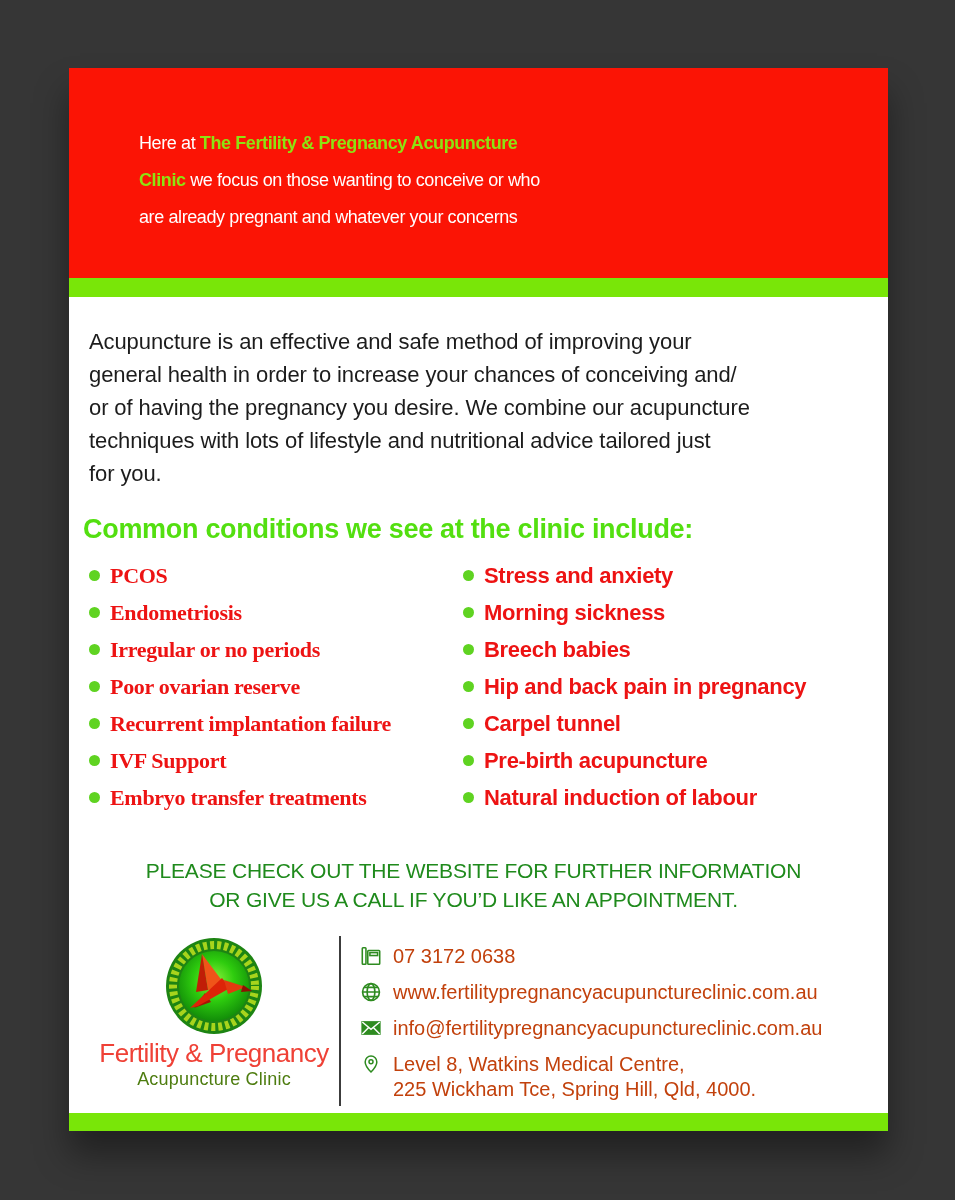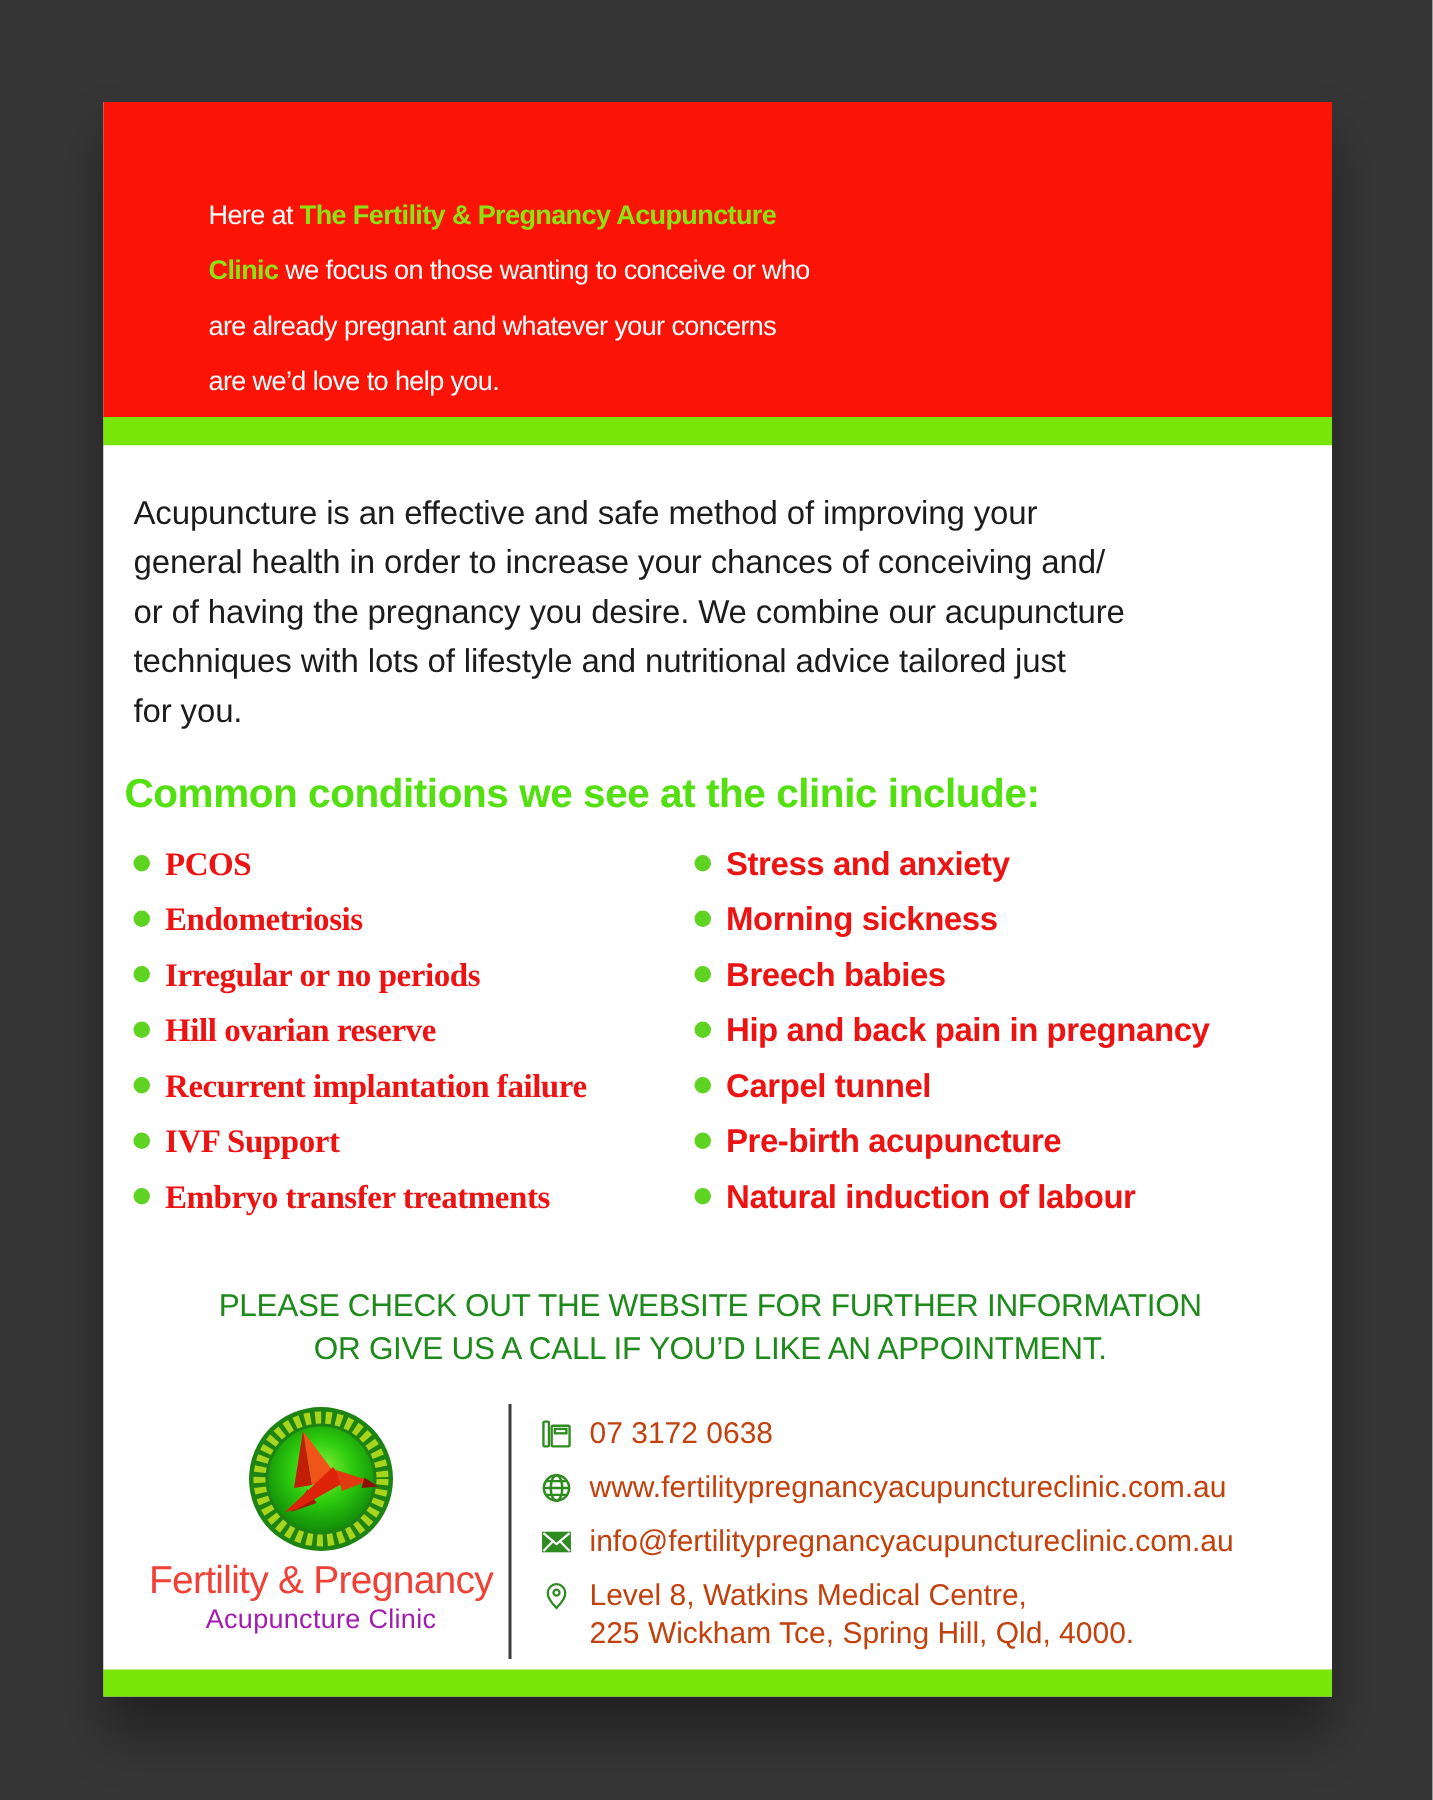--- a/index.html
+++ b/index.html
@@ -60,21 +60,21 @@
   .footer{display:flex;margin-top:22px;align-items:stretch;}
   .brand{
     width:250px;flex:none;display:flex;flex-direction:column;align-items:center;
   }
   .logo-svg{width:100px;height:100px;display:block;}
   .brand-name{
     margin-top:2px;color:#EF4136;font-size:26px;font-weight:500;
     letter-spacing:-0.5px;white-space:nowrap;
   }
   .brand-sub{
-    color:#a21caf;font-size:18px;font-weight:500;letter-spacing:0.2px;
+    color:#4d7c0f;font-size:18px;font-weight:500;letter-spacing:0.2px;
   }
   .divider{width:2px;background:#3c3c3c;height:170px;flex:none;}
   .contact{
     padding:8px 0 0 18px;display:flex;flex-direction:column;
   }
   .contact-row{
     display:flex;align-items:flex-start;margin-bottom:11px;
     color:#c2410c;font-size:20px;line-height:25px;
   }
   .contact-row .icn{
@@ -82,21 +82,21 @@
     color:#2E8B20;display:flex;justify-content:center;
   }
   .contact-row .txt{white-space:pre-line;}
 </style>
 </head>
 <body>
 
 <div class="card">
 
   <div class="banner">
-    <p class="banner-text"><span>Here at </span><span class="hl">The Fertility &amp; Pregnancy Acupuncture</span><br><span class="hl">Clinic</span><span> we focus on those wanting to conceive or who</span><br><span>are already pregnant and whatever your concerns</span><br><span>are we’d love to help you.</span></p>
+    <p class="banner-text"><span>Here at </span><span class="hl">The Fertility &amp; Pregnancy Acupuncture</span><br><span class="hl">Clinic</span><span> we focus on those wanting to conceive or who</span><br><span>are already pregnant and whatever your concerns</span><br></p>
   </div>
 
   <div class="stripe"></div>
 
   <div class="content">
 
     <p class="intro">Acupuncture is an effective and safe method of improving your
 general health in order to increase your chances of conceiving and/
 or of having the pregnancy you desire. We combine our acupuncture
 techniques with lots of lifestyle and nutritional advice tailored just
@@ -117,21 +117,21 @@
             <span>Endometriosis</span>
           </li>
 
           <li class="list-item">
             <span class="bullet"></span>
             <span>Irregular or no periods</span>
           </li>
 
           <li class="list-item">
             <span class="bullet"></span>
-            <span>Hill ovarian reserve</span>
+            <span>Poor ovarian reserve</span>
           </li>
 
           <li class="list-item">
             <span class="bullet"></span>
             <span>Recurrent implantation failure</span>
           </li>
 
           <li class="list-item">
             <span class="bullet"></span>
             <span>IVF Support</span>

